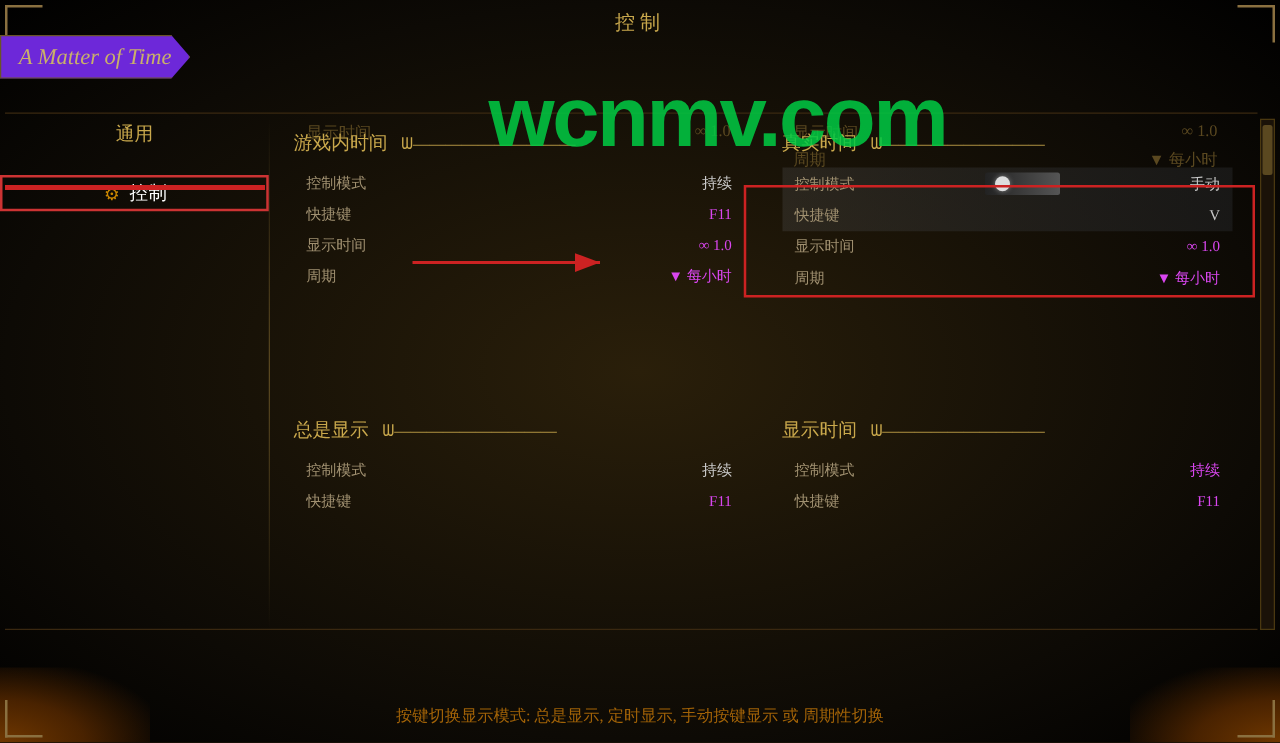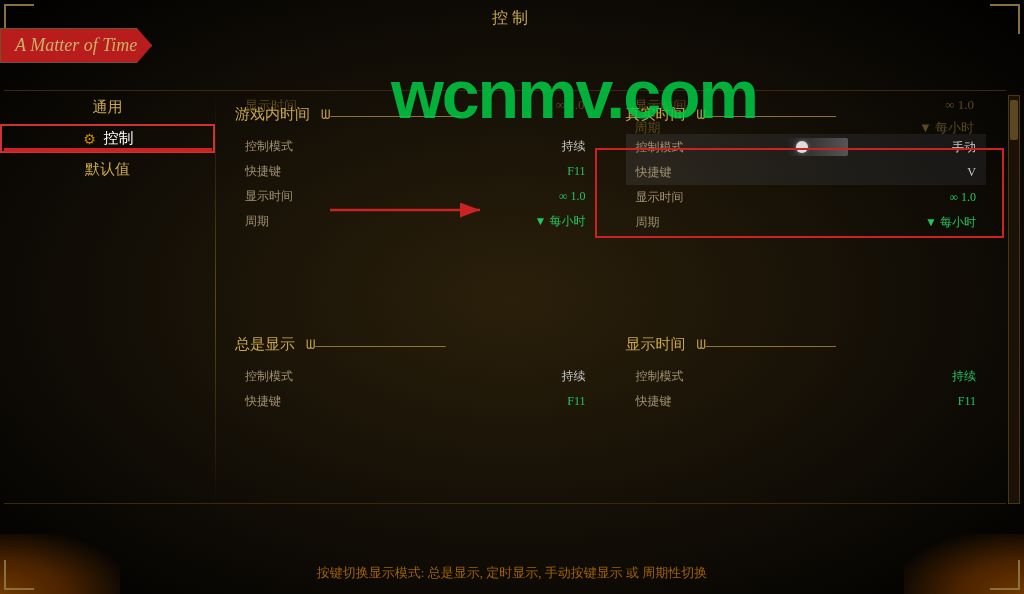--- a/index.html
+++ b/index.html
@@ -41,42 +41,42 @@
       color: #c9a84c;
       font-size: 16px;
       letter-spacing: 4px;
     }
 
     
     .game-title-box {
       position: absolute;
       top: 28px;
       left: 0;
-      background: #b91c1c;
+      background: #6d28d9;
       border: 1px solid #6a5428;
       padding: 6px 14px;
       clip-path: polygon(0 0, 90% 0, 100% 50%, 90% 100%, 0 100%);
     }
     .game-title-box span {
       color: #c9b06a;
       font-size: 18px;
       font-family: Georgia, serif;
       font-style: italic;
     }
 
     
     .sidebar {
       position: absolute;
       top: 95px;
       left: 0;
       width: 215px;
       display: flex;
       flex-direction: column;
       align-items: center;
-      gap: 4px;
+      gap: 20px;
     }
 
     .sidebar-item {
       color: #c9a84c;
       font-size: 15px;
       cursor: pointer;
       padding: 3px 20px;
       width: 100%;
       text-align: center;
     }
@@ -141,21 +141,21 @@
       font-size: 12px;
     }
 
     .row-label {
       color: #a09070;
     }
     .row-value {
       color: #c9c9c9;
     }
     .row-value.dim {
-      color: #22c55e;
+      color: #d946ef;
     }
 
     
     .red-box {
       position: absolute;
       top: 148px;
       left: 595px;
       right: 20px;
       height: 90px;
       border: 2px solid #cc2222;
@@ -340,23 +340,20 @@
 <div class="divider-h"></div>
 
 <div class="sidebar">
   <div class="sidebar-item">
     <span>通用</span>
   </div>
   <div class="sidebar-item active">
     <span class="gear-icon">⚙</span>
     <span>控制</span>
   </div>
-  <div class="sidebar-item">
-    <span>默认值</span>
-  </div>
 </div>
 
 <div class="sidebar-active-wrapper"></div>
 
 <div class="top-section-hint">
   <div>
     <div class="top-hint-row">
       <span>显示时间</span>
       <span>∞ 1.0</span>
     </div>

